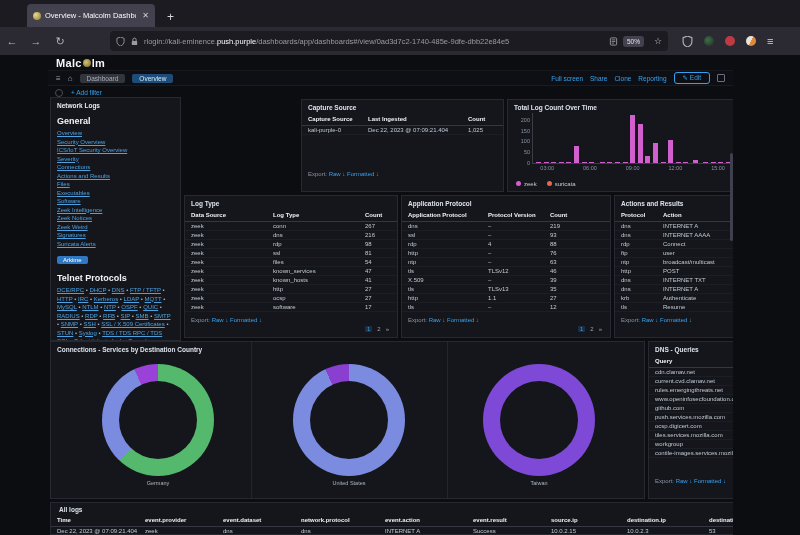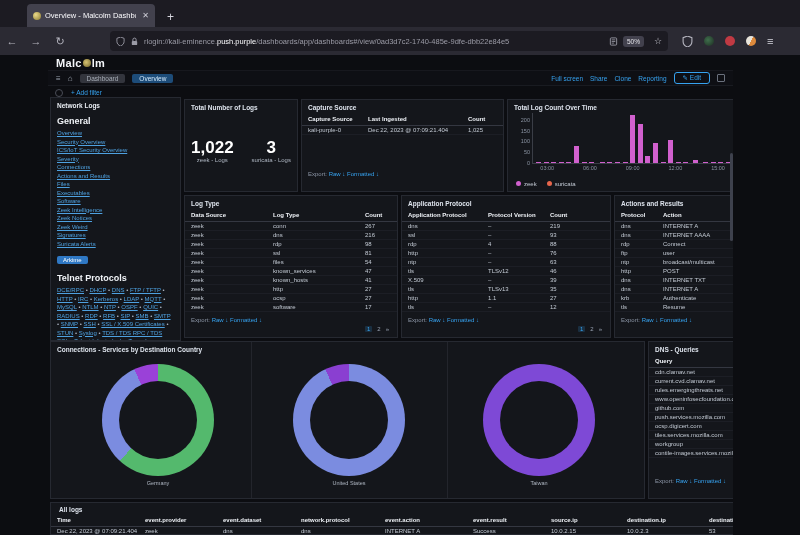--- a/index.html
+++ b/index.html
@@ -183,33 +183,20 @@
           <a href="#">Signatures</a>
           <a href="#">Suricata Alerts</a>
         </div>
       <span class="badge">Arkime</span>
       <h3>Telnet Protocols</h3>
       <div class="inlinelinks"><a href="#">DCE/RPC</a> • <a href="#">DHCP</a> • <a href="#">DNS</a> • <a href="#">FTP / TFTP</a> • <a href="#">HTTP</a> • <a href="#">IRC</a> • <a href="#">Kerberos</a> • <a href="#">LDAP</a> • <a href="#">MQTT</a> • <a href="#">MySQL</a> • <a href="#">NTLM</a> • <a href="#">NTP</a> • <a href="#">OSPF</a> • <a href="#">QUIC</a> • <a href="#">RADIUS</a> • <a href="#">RDP</a> • <a href="#">RFB</a> • <a href="#">SIP</a> • <a href="#">SMB</a> • <a href="#">SMTP</a> • <a href="#">SNMP</a> • <a href="#">SSH</a> • <a href="#">SSL / X.509 Certificates</a> • <a href="#">STUN</a> • <a href="#">Syslog</a> • <a href="#">TDS / TDS RPC / TDS SQL</a> • <a href="#">Telnet / rlogin / rsh</a> • <a href="#">Tunnels</a></div>
       
       
     </div>
 
-    <div class="panel" style="left:136px;top:44px;width:114px;height:93px;">
-      <div class="ptitle">Total Number of Logs</div>
-      <div class="stats">
-        <div>
-            <div class="stat-num">1,022</div>
-             <div class="stat-label">zeek - Logs</div>
-          </div>
-        <div>
-            <div class="stat-num">3</div>
-             <div class="stat-label">suricata - Logs</div>
-          </div>
-      </div>
-    </div>
 
     <div class="panel" style="left:253px;top:44px;width:203px;height:93px;--cols:60px 100px 1fr;">
       <div class="ptitle">Capture Source</div>
       <div class="thead">
           <span class="tcell">Capture Source</span>
           <span class="tcell">Last Ingested</span>
           <span class="tcell">Count</span>
         </div>
       <div>
           <div class="trow">

